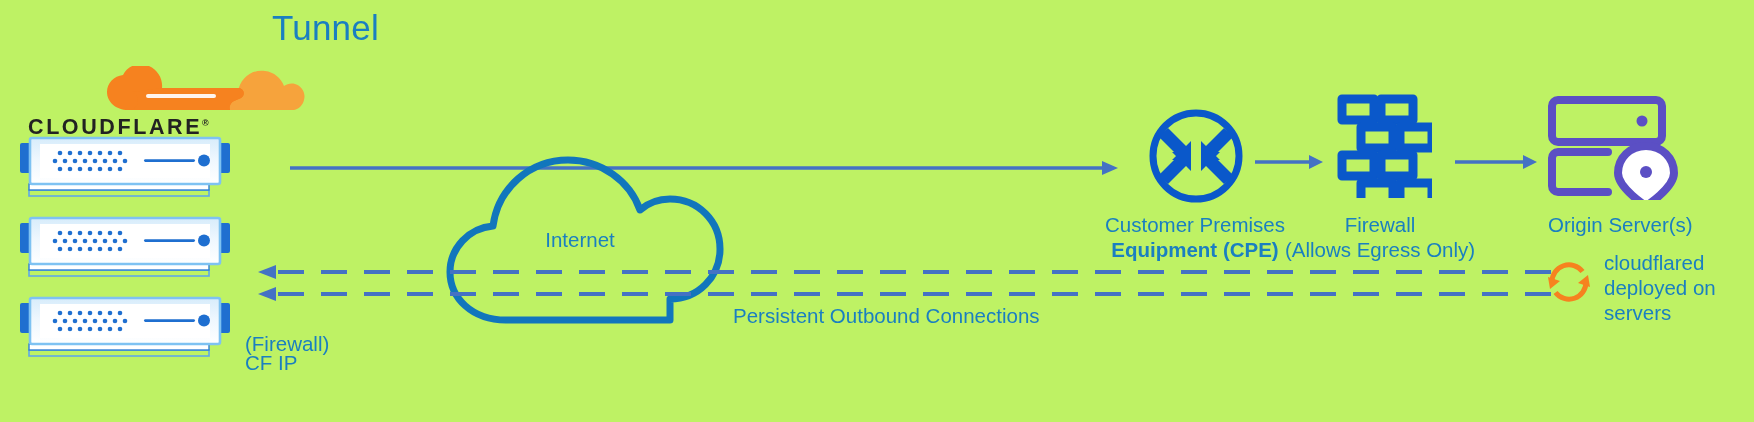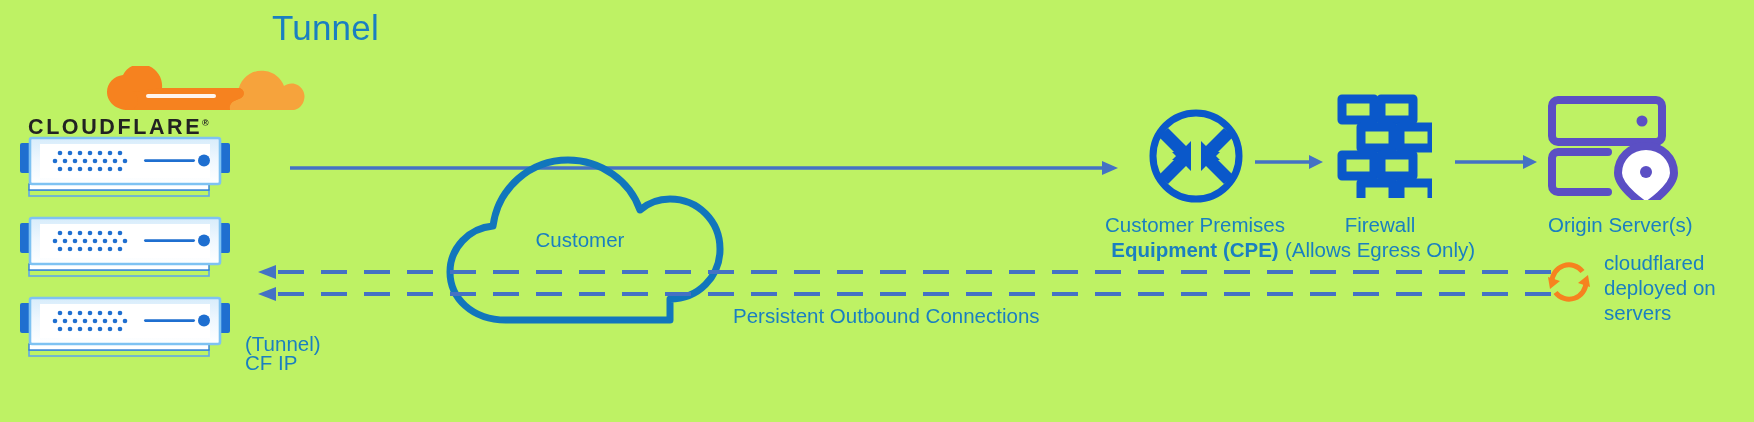--- a/index.html
+++ b/index.html
@@ -211,21 +211,21 @@
     <path d="M62 172
              C28 172 6 150 6 124
              C6 100 25 80 49 78
              C54 40 86 12 124 12
              C157 12 186 33 196 62
              C204 55 215 51 226 51
              C254 51 276 73 276 101
              C276 129 254 151 226 151
              L226 172 Z" fill="none" stroke="#1176bc" stroke-width="7" stroke-linejoin="round"></path>
   </svg>
-  <div class="abs" id="cloud-label">Customer</div>
+  <div class="abs" id="cloud-label">Internet</div>
 
   <svg class="abs" style="left:1142px; top:108px;" width="108" height="96">
     <circle cx="54" cy="48" r="43" fill="none" stroke="#0a58ca" stroke-width="7"></circle>
     <g fill="#0a58ca">
       <path d="M26 20 L44 38 L49 33 L49 52 L30 52 L35 47 L17 29 Z"></path>
       <path d="M82 20 L64 38 L59 33 L59 52 L78 52 L73 47 L91 29 Z" transform="translate(0,0)"></path>
       <path d="M26 76 L44 58 L49 63 L49 44 L30 44 L35 49 L17 67 Z" transform="translate(0,0)"></path>
       <path d="M82 76 L64 58 L59 63 L59 44 L78 44 L73 49 L91 67 Z"></path>
     </g>
   </svg>
@@ -281,15 +281,15 @@
     <polygon points="0,4 18,-3 18,11" fill="#4472c4" transform="translate(0,6)"></polygon>
     <line x1="20" y1="10" x2="1302" y2="10" stroke="#4472c4" stroke-width="4" stroke-dasharray="26 17"></line>
 
     <polygon points="0,4 18,-3 18,11" fill="#4472c4" transform="translate(0,28)"></polygon>
     <line x1="20" y1="32" x2="1302" y2="32" stroke="#4472c4" stroke-width="4" stroke-dasharray="26 17"></line>
   </svg>
 
   <div class="abs lbl" style="left:733px; top:303px;">Persistent Outbound Connections</div>
 
   <div class="abs lbl" style="left:245px; top:306px;margin-top:44px;">CF IP</div>
-  <div class="abs lbl" style="left:245px; top:331px;">(Tunnel)</div>
+  <div class="abs lbl" style="left:245px; top:331px;">(Firewall)</div>
 
 </div>
 
 </body></html>

